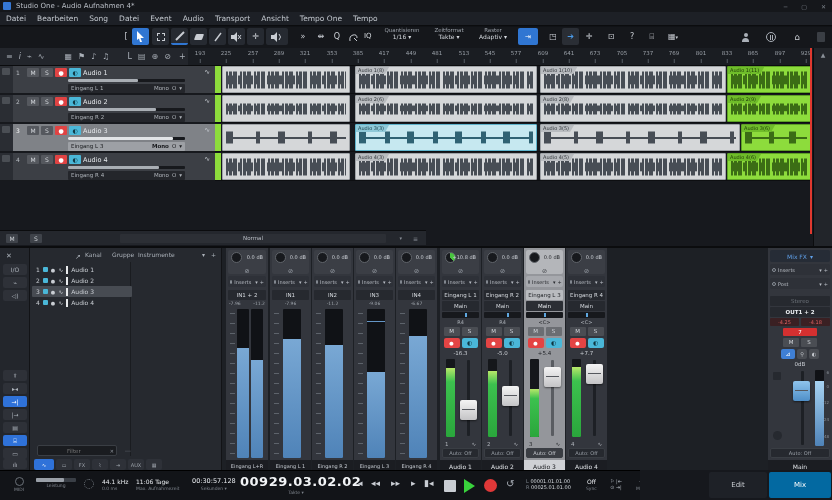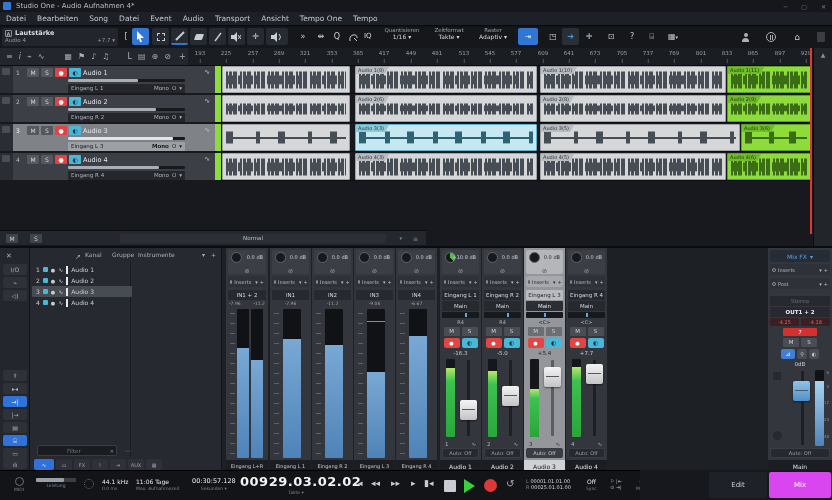--- a/index.html
+++ b/index.html
@@ -138,21 +138,21 @@
 #transport{left:0;top:470px;width:832px;height:30px;background:#121418;border-top:1px solid #000;font-size:5px;color:#7d838b;}
 .tp{position:absolute;text-align:center;}
 .tp .v{font-size:6.5px;color:#e8ebef;}
 .tp .vb{font-size:13px;font-weight:bold;color:#f2f4f6;letter-spacing:.5px;}
 .tp .lb{font-size:4.5px;color:#7d838b;margin-top:1px;}
 .tcb{position:absolute;top:7px;font-size:9px;color:#c9cdd3;}
 .stopsq{width:12px;height:12px;background:#c9cdd3;border-radius:1px;}
 .playtri{width:0;height:0;border-left:11px solid #39d23c;border-top:7px solid rgba(0,0,0,0);border-bottom:7px solid rgba(0,0,0,0);}
 .reccir{width:13px;height:13px;background:#e03838;border-radius:50%;}
 .endbtn{position:absolute;top:2px;height:26px;background:#1e2127;border-radius:2px;color:#cdd1d6;font-size:7px;display:flex;align-items:center;justify-content:center;}
-.endbtn.on{background:#d946ef;color:#fff;}
+.endbtn.on{background:#0369a1;color:#fff;}
 .pmeter{position:absolute;height:5px;background:#23262c;border-radius:1px;overflow:hidden;}
 .pmeter i{position:absolute;left:0;top:0;bottom:0;background:linear-gradient(90deg,#2d5f8f,#5fa8e0);}
 .pmeter b{position:absolute;right:0;top:0;bottom:0;width:10px;background:#c33;}
 .toggle{position:absolute;width:14px;height:7px;background:#2f72d9;border-radius:4px;}
 .toggle i{position:absolute;right:1px;top:1px;width:5px;height:5px;background:#dfe3e8;border-radius:50%;}
 .dotcir{width:10px;height:10px;border:1px dotted #6a7077;border-radius:50%;}
 .person{width:7px;height:4px;border-radius:4px 4px 0 0;background:#aab0b8;position:relative;margin-top:6px;}
 .person::before{content:"";position:absolute;left:2px;top:-5px;width:4px;height:4px;border-radius:50%;background:#aab0b8;}
 .pausecir{width:10px;height:10px;border:1px solid #aab0b8;border-radius:50%;position:relative;}
 .pausecir::before{content:"";position:absolute;left:3px;top:2px;width:1px;height:5px;background:#aab0b8;box-shadow:2px 0 #aab0b8;}
@@ -177,30 +177,20 @@
   <span>Datei</span>
   <span>Event</span>
   <span>Audio</span>
   <span>Transport</span>
   <span>Ansicht</span>
   <span>Tempo One</span>
   <span>Tempo</span>
 </div>
 
 <div id="toolbar" class="abs">
-  <div class="parambox">
-    <div class="l1">
-        <span style="width:7px;height:7px;border:1px solid #8a9098;border-radius:1px;font-size:5px;line-height:7px;text-align:center;color:#aab0b8">A</span>
-        <span>Lautstärke</span>
-      </div>
-    <div class="l2">
-        <span>Audio 4</span>
-        <span><span>+7.7</span> <span>▾</span></span>
-      </div>
-  </div>
   <span class="tbtn narrow" style="left:121px">[</span>
   <div class="tbtn on" style="left:132px">
       <svg class="cursor-svg" viewBox="0 0 9 11">
         <polygon points="1,0 8,7 4.5,7 6,11 4,11 3,7.5 1,9" fill="#fff"></polygon>
       </svg>
     </div>
   <div class="tbtn" style="left:152px">
       <span style="width:8px;height:8px;border:1px dashed #c9cdd3"></span>
     </div>
   <div class="tbtn" style="left:171px;border-bottom:2px solid #3076d2">

